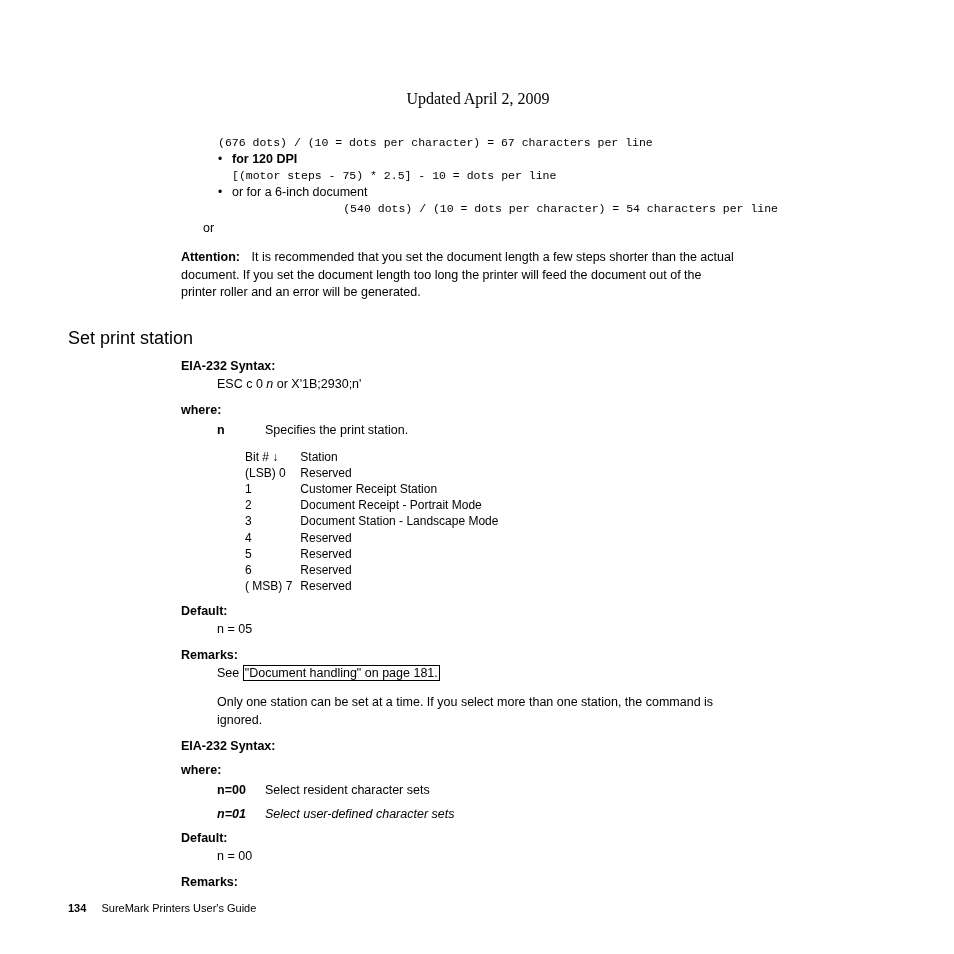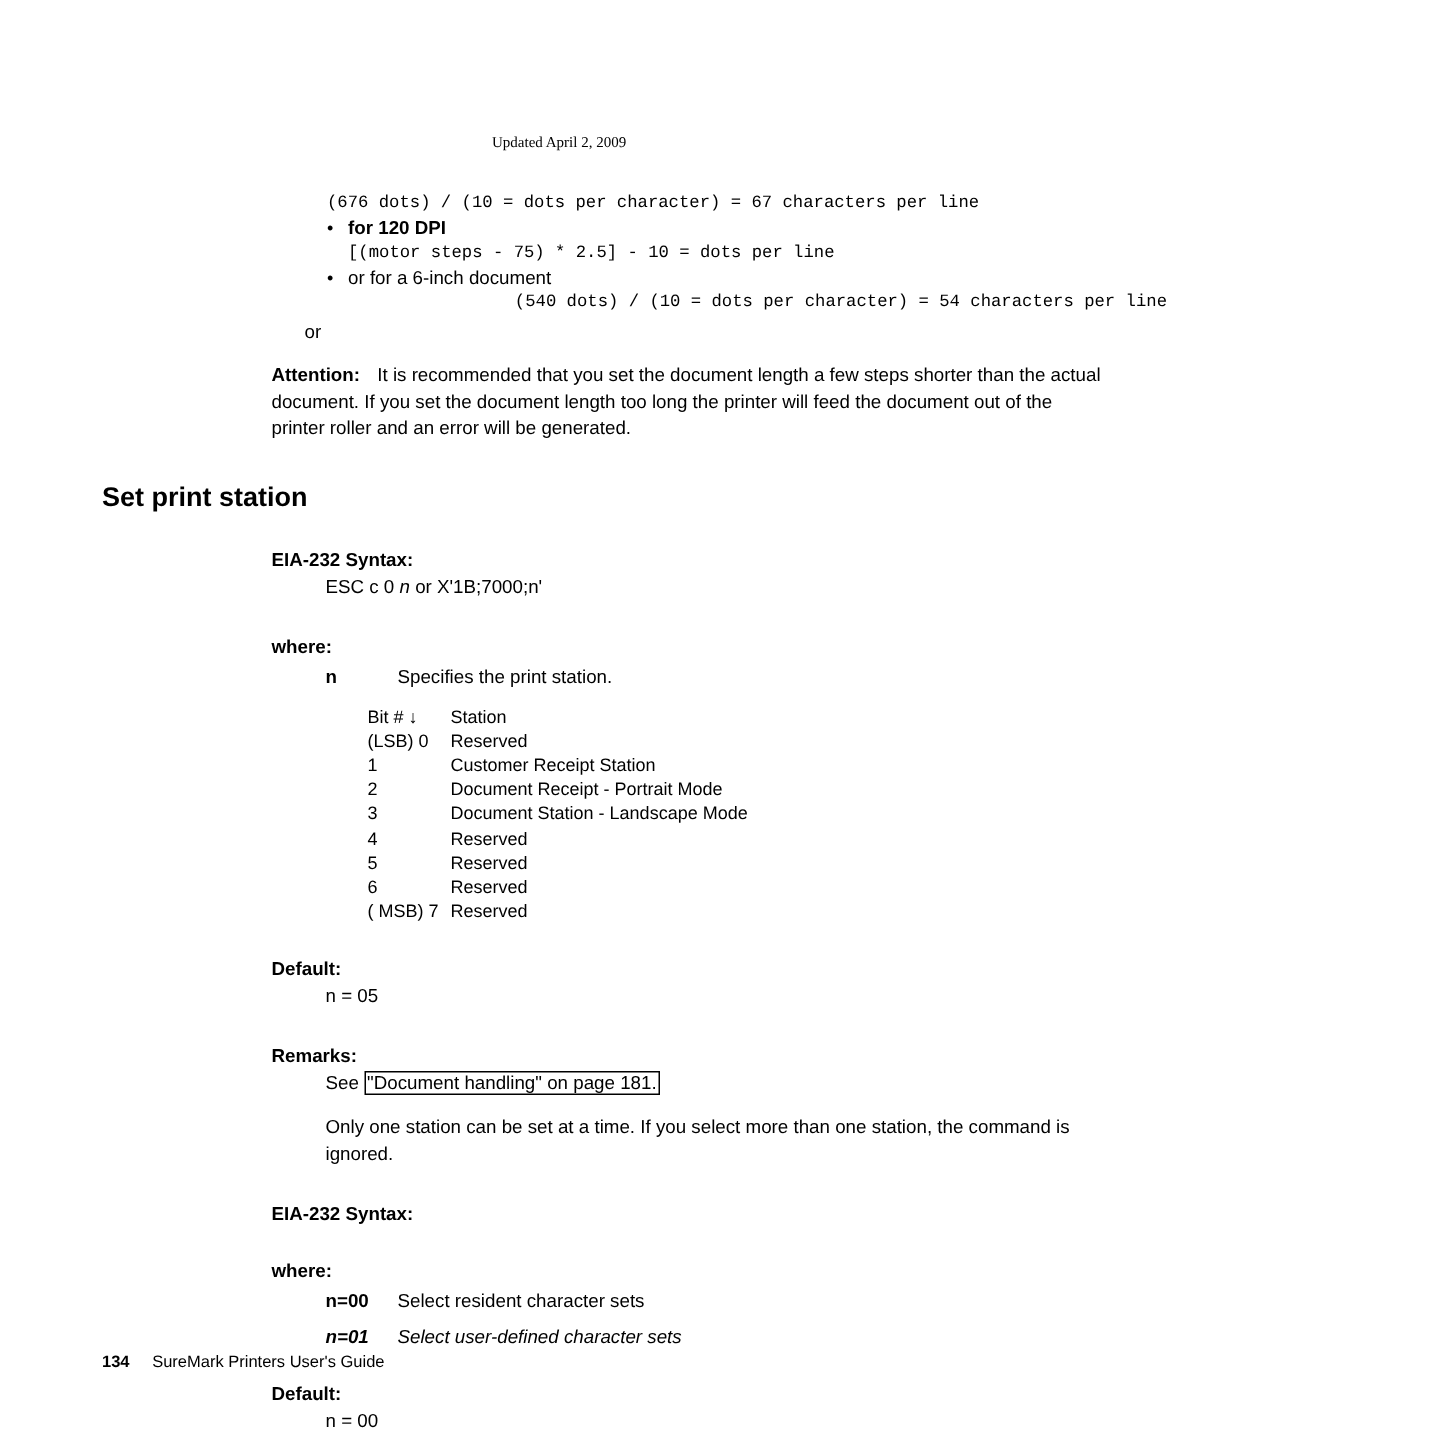--- a/index.html
+++ b/index.html
@@ -13,42 +13,42 @@
     position: relative;
   }
   .page {
     position: absolute;
     left: 68px;
     top: 90px;
     width: 820px;
   }
   .updated {
     font-family: Georgia, "Times New Roman", serif;
-    font-size: 10px;
-    text-align: left;
+    font-size: 16px;
+    text-align: center;
     margin-bottom: 28px;
     margin-left: 260px;
     width: 300px;
   }
   .indent-block { margin-left: 150px; width: 560px; }
   .mono { font-family: "Courier New", monospace; font-size: 11.5px; }
   .bullet-row { display:flex; align-items:flex-start; margin: 3px 0; }
   .bullet-dot { width: 14px; font-size: 12px; }
   .bullet-text { font-size: 12.5px; }
   .bold { font-weight: bold; }
   .or-line { font-size: 12.5px; margin-left: 135px; margin-top:6px; }
   .attention { margin-left: 113px; width: 555px; font-size: 12.5px; margin-top: 14px; line-height: 1.4; }
   .attention .bold { margin-right: 8px; }
   h2.section {
     font-size: 18px;
-    font-weight: bold;
+    font-weight: normal;
     margin: 26px 0 10px 0;
   }
   .def-list { margin-left: 113px; width: 560px; font-size: 12.5px; }
-  .def-label { font-weight: bold; margin-top: 24px; }
+  .def-label { font-weight: bold; margin-top: 10px; }
   .def-body { margin-left: 36px; margin-top: 2px; line-height: 1.45; }
   .italic { font-style: italic; }
   .param-row { display:flex; margin-left: 36px; margin-top:6px; }
   .param-key { font-weight: bold; width: 48px; }
   .param-val { }
   .bit-table { margin-left: 60px; margin-top: 12px; font-size: 12px; border-collapse: collapse; }
   .bit-table td { padding: 0 4px; vertical-align: top; line-height:1.35; }
   .bit-table td.r { }
   .link-box { border: 1px solid #000; padding: 0 1px; }
   .footer {
@@ -83,21 +83,21 @@
 
   <div class="attention">
     <span class="bold">Attention:</span>
     <span>It is recommended that you set the document length a few steps shorter than the actual document. If you set the document length too long the printer will feed the document out of the printer roller and an error will be generated.</span>
   </div>
 
   <h2 class="section">Set print station</h2>
   <div class="def-list">
     <div class="def-label">EIA-232 Syntax:</div>
     <div class="def-body">
-      <span>ESC c 0 </span><span class="italic">n</span><span> or X'1B;7000;n'</span>
+      <span>ESC c 0 </span><span class="italic">n</span><span> or X'1B;2930;n'</span>
     </div>
 
     <div class="def-label">where:</div>
     <div class="param-row">
       <div class="param-key">n</div>
       <div class="param-val">Specifies the print station.</div>
     </div>
 
     <table class="bit-table">
       <tbody>

